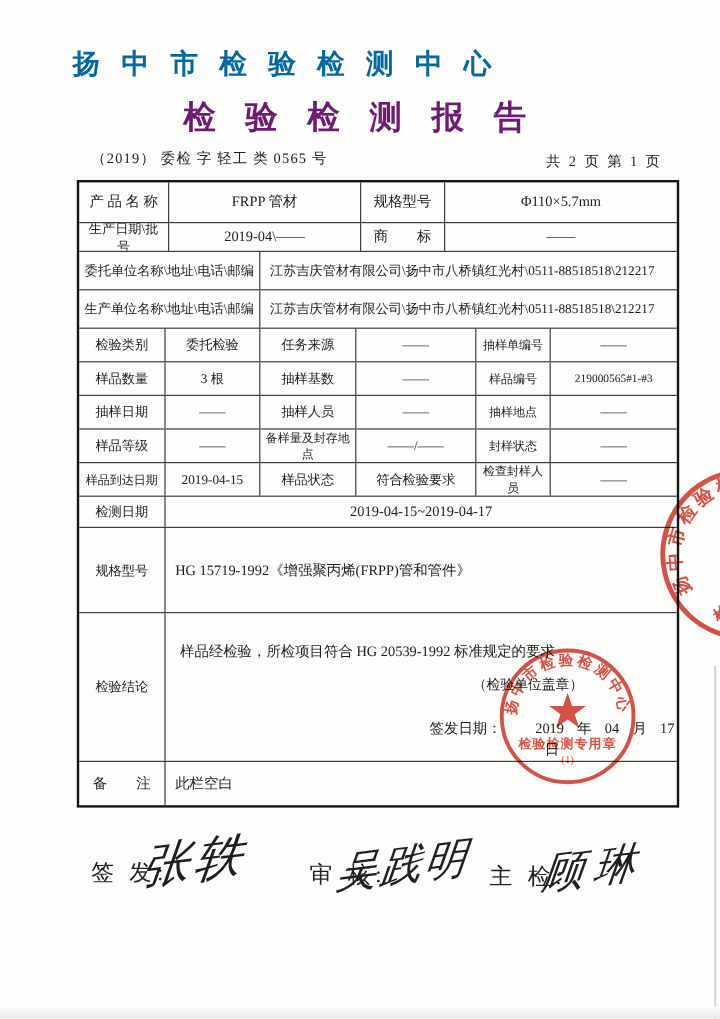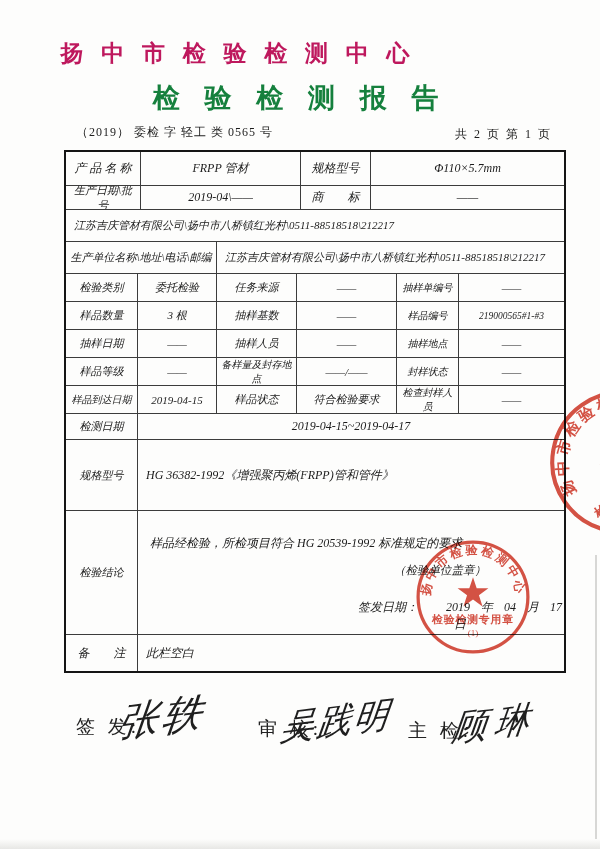--- a/index.html
+++ b/index.html
@@ -4,32 +4,32 @@
 <style>
   * { margin:0; padding:0; box-sizing:border-box; }
   html,body { background:#ffffff; }
   .page {
     position:relative; width:600px; height:849px; overflow:hidden;
     background:#fdfdfc; color:#1c1c1c;
     font-family:"Liberation Serif","DejaVu Serif",serif;
   }
   .org-title {
     position:absolute; top:38px; left:0; width:476px; text-align:center;
-    font-size:23px; font-weight:bold; letter-spacing:6px; color:#be185d;
+    font-size:23px; font-weight:bold; letter-spacing:6px; color:#0369a1;
   }
   .report-title {
     position:absolute; top:80px; left:0; width:600px; text-align:center;
-    font-size:27px; font-weight:bold; letter-spacing:9px; color:#15803d;
+    font-size:27px; font-weight:bold; letter-spacing:9px; color:#701a75;
   }
   .doc-no { position:absolute; top:124px; left:76px; font-size:12px; letter-spacing:1px; }
   .page-no { position:absolute; top:126px; right:48px; font-size:12px; letter-spacing:2px;font-family:Liberation Serif, serif; }
 
   .report-table {
     position:absolute; left:64px; top:150px; width:502px;
-    border:2px solid #151515; background:transparent;font-style:italic;
+    border:2px solid #151515; background:transparent;
   }
   .t-row { display:flex; width:100%; }
   .t-row + .t-row { border-top:1px solid #3c3c3c; }
   .t-cell {
     display:flex; align-items:center; justify-content:center;
     text-align:center; font-size:12px; padding:1px 3px; overflow:hidden;
   }
   .t-cell + .t-cell { border-left:1px solid #3c3c3c; }
   .t-cell.left { justify-content:flex-start; text-align:left; padding:2px 8px; }
   .t-cell.fill { flex:1; }
@@ -80,20 +80,21 @@
     </div>
 
     <div class="t-row" style="height:24px">
       <div class="t-cell fz11" style="width:74px">生产日期\批号</div>
       <div class="t-cell" style="width:160px">2019-04\——</div>
       <div class="t-cell" style="width:70px">商　　标</div>
       <div class="t-cell fill">——</div>
     </div>
 
     <div class="t-row" style="height:32px">
+      <div class="t-cell fz11" style="width:150px">委托单位名称\地址\电话\邮编</div>
       <div class="t-cell left fill fz11">江苏吉庆管材有限公司\扬中市八桥镇红光村\0511-88518518\212217</div>
     </div>
 
     <div class="t-row" style="height:32px">
       <div class="t-cell fz11" style="width:150px">生产单位名称\地址\电话\邮编</div>
       <div class="t-cell left fill fz11">江苏吉庆管材有限公司\扬中市八桥镇红光村\0511-88518518\212217</div>
     </div>
 
     <div class="t-row" style="height:28px">
       <div class="t-cell fz11" style="width:71px">检验类别</div>
@@ -140,21 +141,21 @@
       <div class="t-cell fill fz11">——</div>
     </div>
 
     <div class="t-row" style="height:26px">
       <div class="t-cell fz11" style="width:71px">检测日期</div>
       <div class="t-cell fill">2019-04-15~2019-04-17</div>
     </div>
 
     <div class="t-row" style="height:71px">
       <div class="t-cell fz11" style="width:71px">规格型号</div>
-      <div class="t-cell left fill">HG 36382-1992《增强聚丙烯(FRPP)管和管件》</div>
+      <div class="t-cell left fill">HG 15719-1992《增强聚丙烯(FRPP)管和管件》</div>
     </div>
 
     <div class="t-row" style="height:124px">
       <div class="t-cell fz11" style="width:71px">检验结论</div>
       <div class="t-cell fill concl-cell">
         <div class="concl-text">样品经检验，所检项目符合 HG 20539-1992 标准规定的要求</div>
         <div class="seal-hint">（检验单位盖章）</div>
         <div class="issue-line">
           <span class="lbl">签发日期：</span><span>2019 年 04 月 17 日</span>
         </div>

